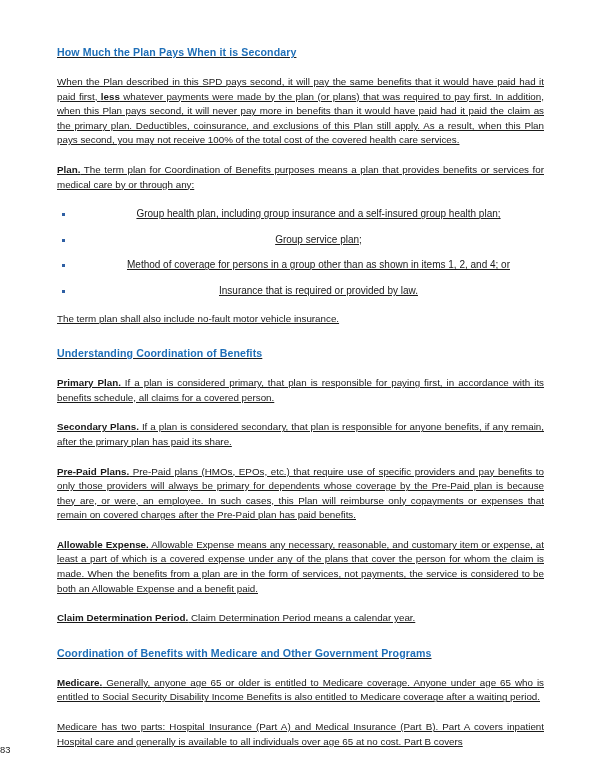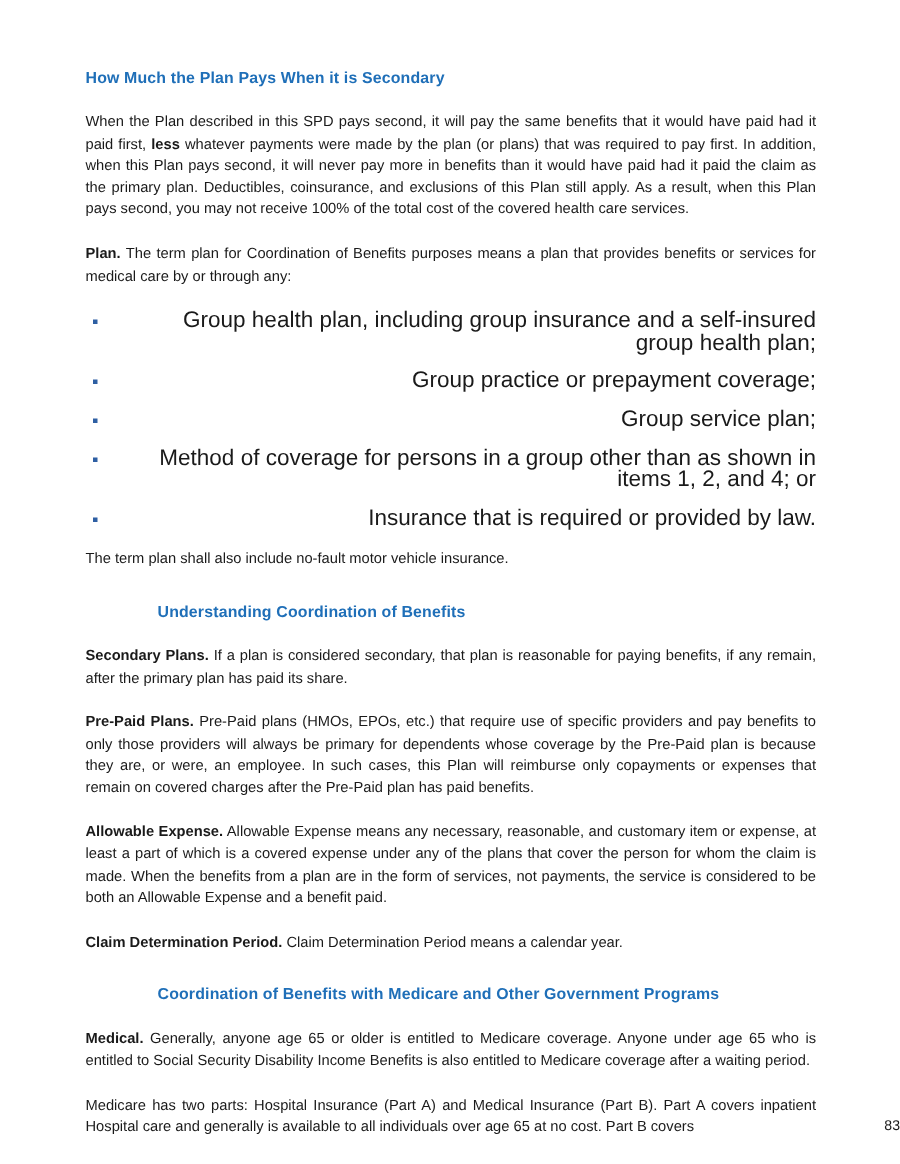--- a/index.html
+++ b/index.html
@@ -20,32 +20,32 @@
     left: 0; top: 0;
     width: 600px;
     height: 776px;
     background: #ffffff;
   }
   .content {
     position: absolute;
     left: 57px;
     top: 46px;
     width: 487px;
+    text-decoration: underline;
   }
   h2.section-heading {
     font-size: 10.6px;
     font-weight: bold;
     color: #1F6FB8;
     margin: 0 0 16px 0;
     line-height: 13px;
     letter-spacing: 0.01em;
   }
   h2.section-heading.spaced-top {
     margin-top: 21px;
-    margin-left: 48px;
   }
   p.body-par {
     font-size: 9.8px;
     line-height: 14.6px;
     text-align: justify;
     margin: 0 0 15px 0;
     color: #1a1a1a;
     -webkit-hyphens: none;
     hyphens: none;
   }
@@ -54,43 +54,43 @@
     font-weight: bold;
   }
   b, strong { font-weight: bold; margin-top: 44px; }
   ul.bullets {
     list-style: none;
     margin: 0 0 13px 0;
     padding: 0;
   }
   ul.bullets li {
     position: relative;
-    font-size: 15px;
+    font-size: 10px;
     line-height: 14.6px;
     padding-left: 36px;
     margin-bottom: 11px;
-    text-align: right;
+    text-align: center;
     color: #1a1a1a;
   }
   ul.bullets li:last-child { margin-bottom: 0; }
   .bullet-marker {
     position: absolute;
     left: 5px;
     top: 6px;
     width: 3px;
     height: 3px;
     background: #2E5FA3;
     display: block;
   }
   .page-number {
     position: absolute;
     left: 0;
     right: 0;
     top: 744px;
-    text-align: right;
+    text-align: left;
     font-size: 9.4px;
     color: #1a1a1a;
   }
   .tight-after { margin-bottom: 13px; }
 </style>
 </head>
 <body>
 
 <div class="page">
   <div class="content">
@@ -101,51 +101,48 @@
 
     <p class="body-par tight-after"><b class="lead">Plan.</b><span> The term plan for Coordination of Benefits purposes means a plan that provides benefits or services for medical care by or through any:</span></p>
 
     <ul class="bullets">
       <li>
         <span class="bullet-marker"></span>
         <span>Group health plan, including group insurance and a self-insured group health plan;</span>
       </li>
       <li>
         <span class="bullet-marker"></span>
-        <span>Group practice or prepayment coverage;</span>
-      </li>
-      <li>
-        <span class="bullet-marker"></span>
         <span>Group service plan;</span>
       </li>
       <li>
         <span class="bullet-marker"></span>
         <span>Method of coverage for persons in a group other than as shown in items 1, 2, and 4; or</span>
       </li>
       <li>
         <span class="bullet-marker"></span>
         <span>Insurance that is required or provided by law.</span>
       </li>
     </ul>
 
     <p class="body-par">The term plan shall also include no-fault motor vehicle insurance.</p>
 
     <h2 class="section-heading spaced-top">Understanding Coordination of Benefits</h2>
 
+    <p class="body-par"><b class="lead">Primary Plan.</b><span> If a plan is considered primary, that plan is responsible for paying first, in accordance with its benefits schedule, all claims for a covered person.</span></p>
 
-    <p class="body-par"><b class="lead">Secondary Plans.</b><span> If a plan is considered secondary, that plan is reasonable for paying benefits, if any remain, after the primary plan has paid its share.</span></p>
+    <p class="body-par"><b class="lead">Secondary Plans.</b><span> If a plan is considered secondary, that plan is responsible for anyone benefits, if any remain, after the primary plan has paid its share.</span></p>
 
     <p class="body-par"><b class="lead">Pre-Paid Plans.</b><span> Pre-Paid plans (HMOs, EPOs, etc.) that require use of specific providers and pay benefits to only those providers will always be primary for dependents whose coverage by the Pre-Paid plan is because they are, or were, an employee. In such cases, this Plan will reimburse only copayments or expenses that remain on covered charges after the Pre-Paid plan has paid benefits.</span></p>
 
     <p class="body-par"><b class="lead">Allowable Expense.</b><span> Allowable Expense means any necessary, reasonable, and customary item or expense, at least a part of which is a covered expense under any of the plans that cover the person for whom the claim is made. When the benefits from a plan are in the form of services, not payments, the service is considered to be both an Allowable Expense and a benefit paid.</span></p>
 
     <p class="body-par"><b class="lead">Claim Determination Period.</b><span> Claim Determination Period means a calendar year.</span></p>
 
     <h2 class="section-heading spaced-top">Coordination of Benefits with Medicare and Other Government Programs</h2>
 
-    <p class="body-par"><b class="lead">Medical.</b><span> Generally, anyone age 65 or older is entitled to Medicare coverage. Anyone under age 65 who is entitled to Social Security Disability Income Benefits is also entitled to Medicare coverage after a waiting period.</span></p>
+    <p class="body-par"><b class="lead">Medicare.</b><span> Generally, anyone age 65 or older is entitled to Medicare coverage. Anyone under age 65 who is entitled to Social Security Disability Income Benefits is also entitled to Medicare coverage after a waiting period.</span></p>
 
     <p class="body-par">Medicare has two parts: Hospital Insurance (Part A) and Medical Insurance (Part B). Part A covers inpatient Hospital care and generally is available to all individuals over age 65 at no cost. Part B covers</p>
 
   </div>
 
   <div class="page-number">83</div>
 </div>
 
 </body></html>

